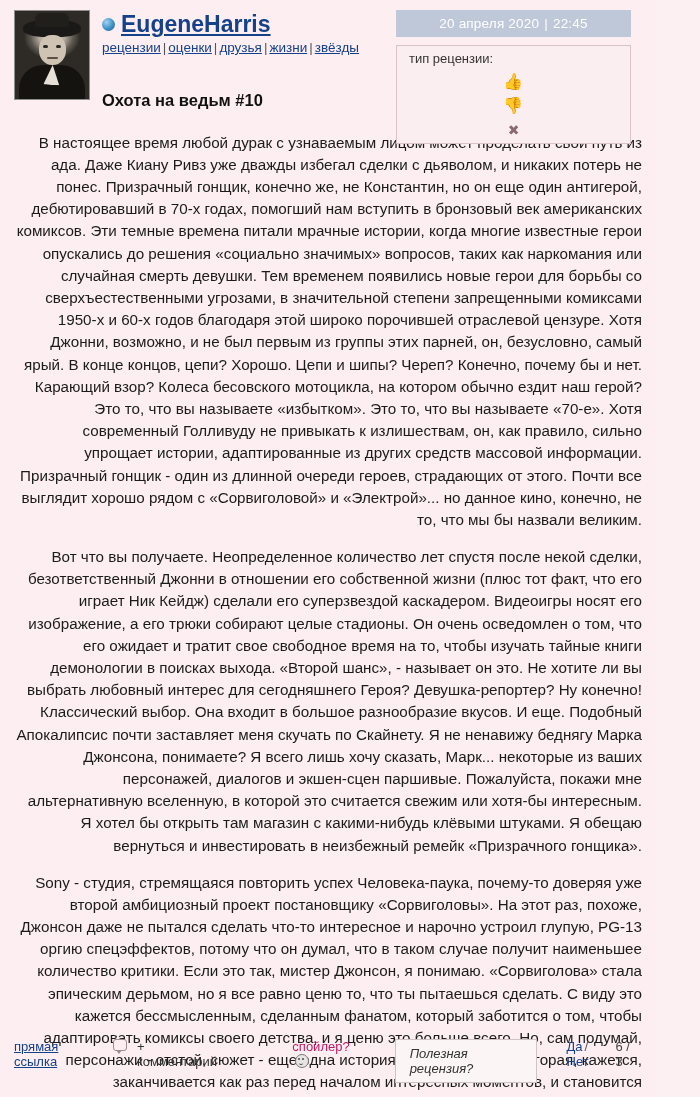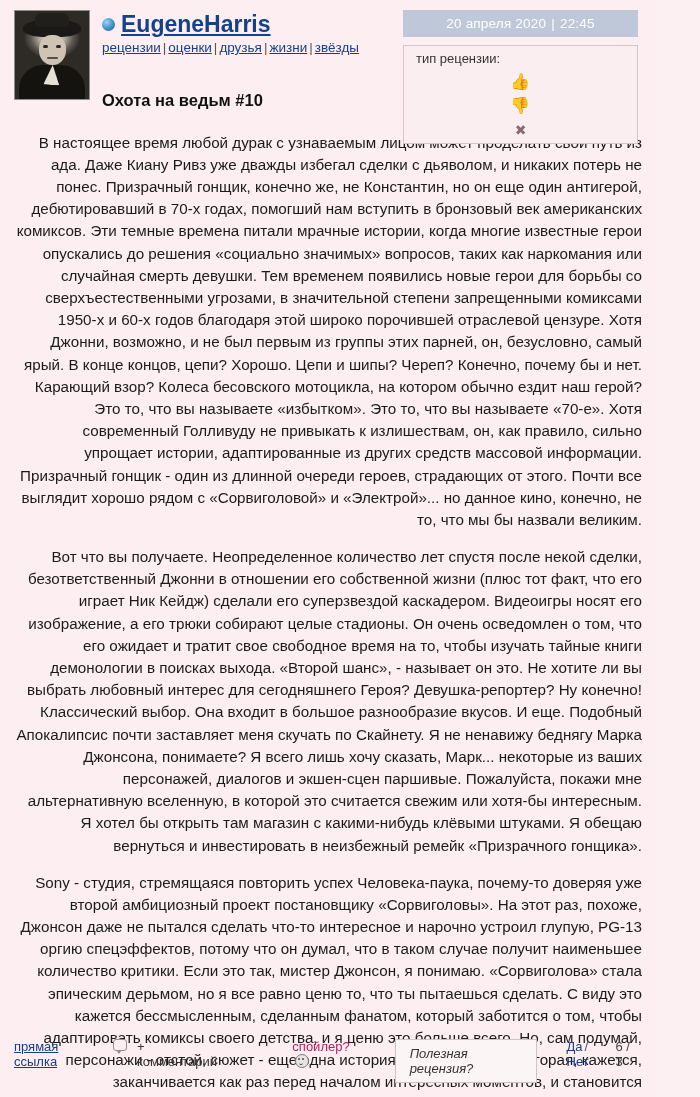--- a/index.html
+++ b/index.html
@@ -160,21 +160,21 @@
     margin-top: 34px;
     font-size: 16.5px;
     font-weight: bold;
     color: #111;
   }
 
   
   .topright {
     position: absolute;
     top: 0;
-    right: 4px;
+    right: 11px;
     width: 235px;
   }
   .datebar {
     background: #bfc8d8;
     color: #ffffff;
     font-size: 13.5px;
     text-align: center;
     padding: 6px 4px;
     letter-spacing: 0.2px;
   }

